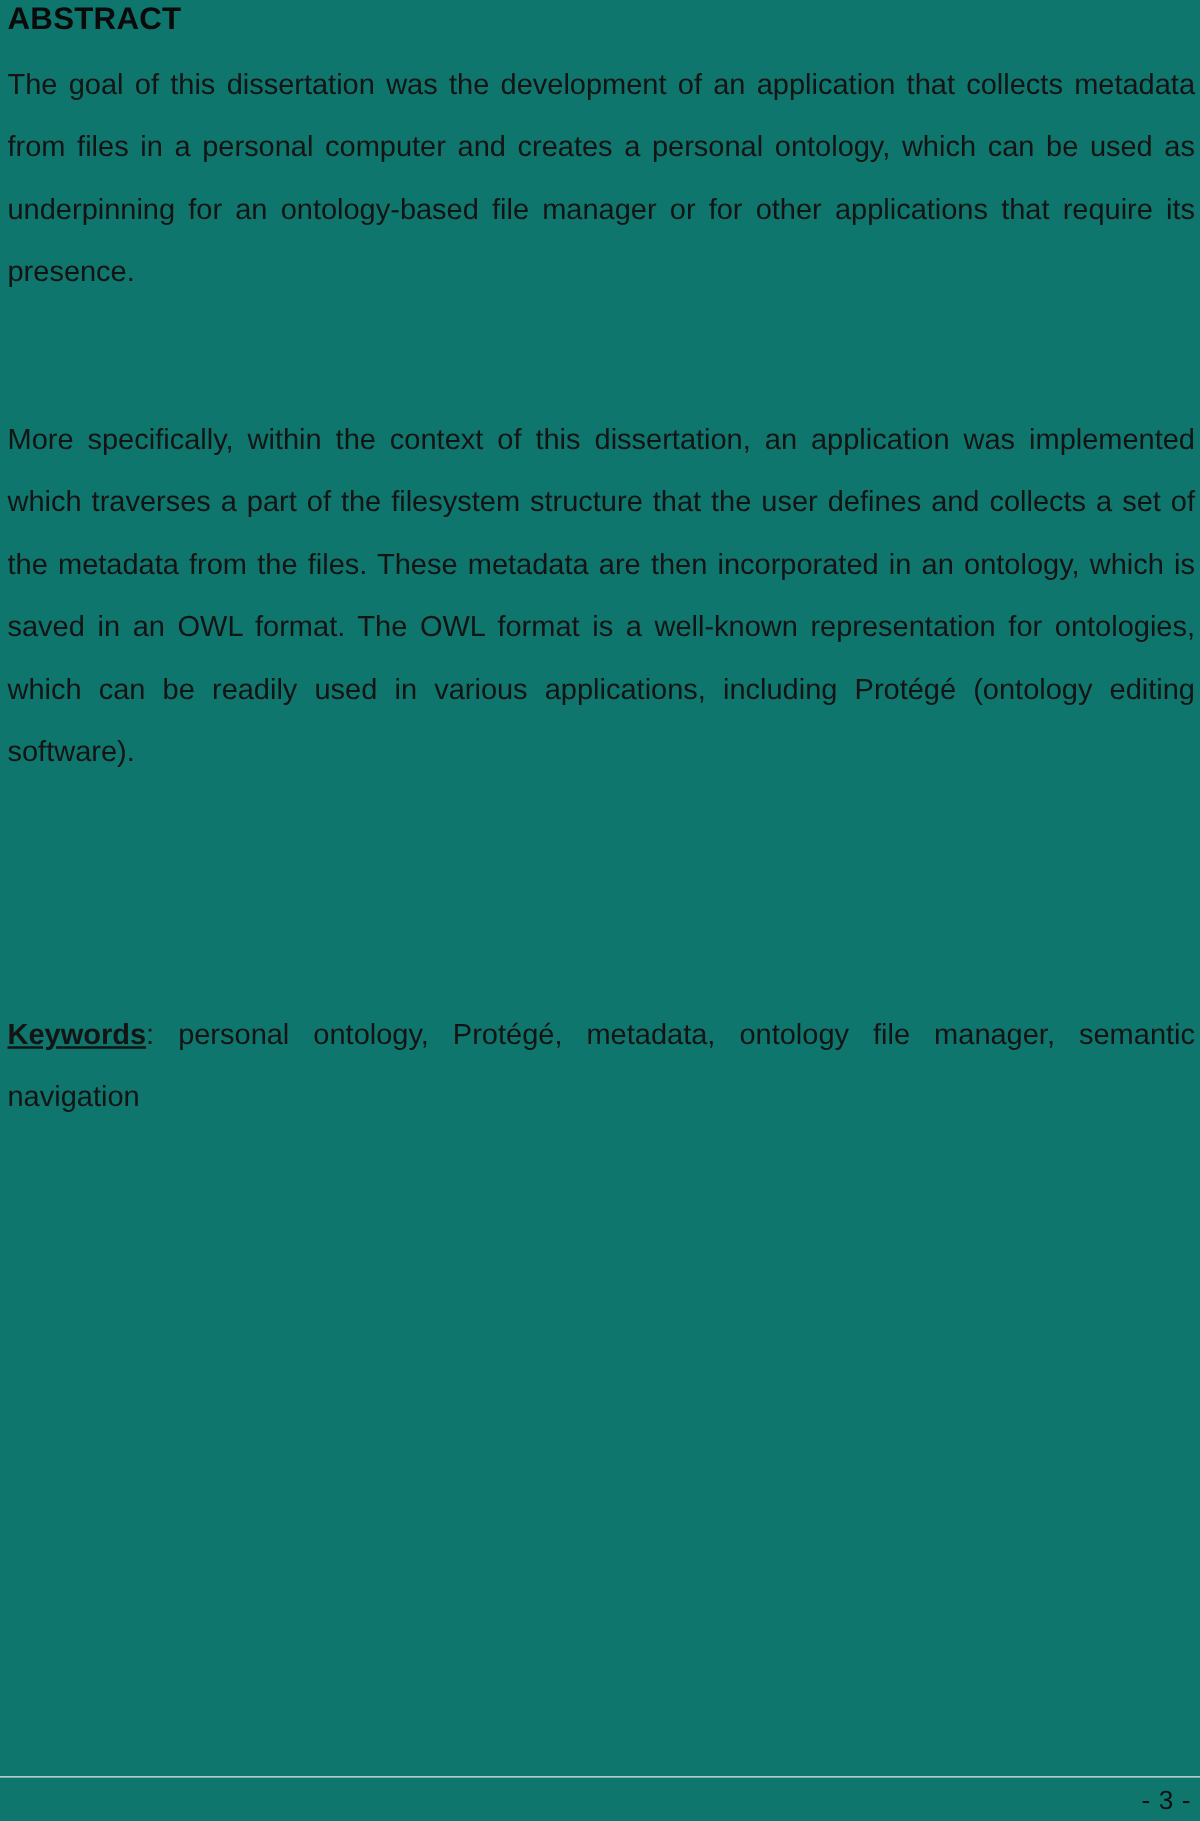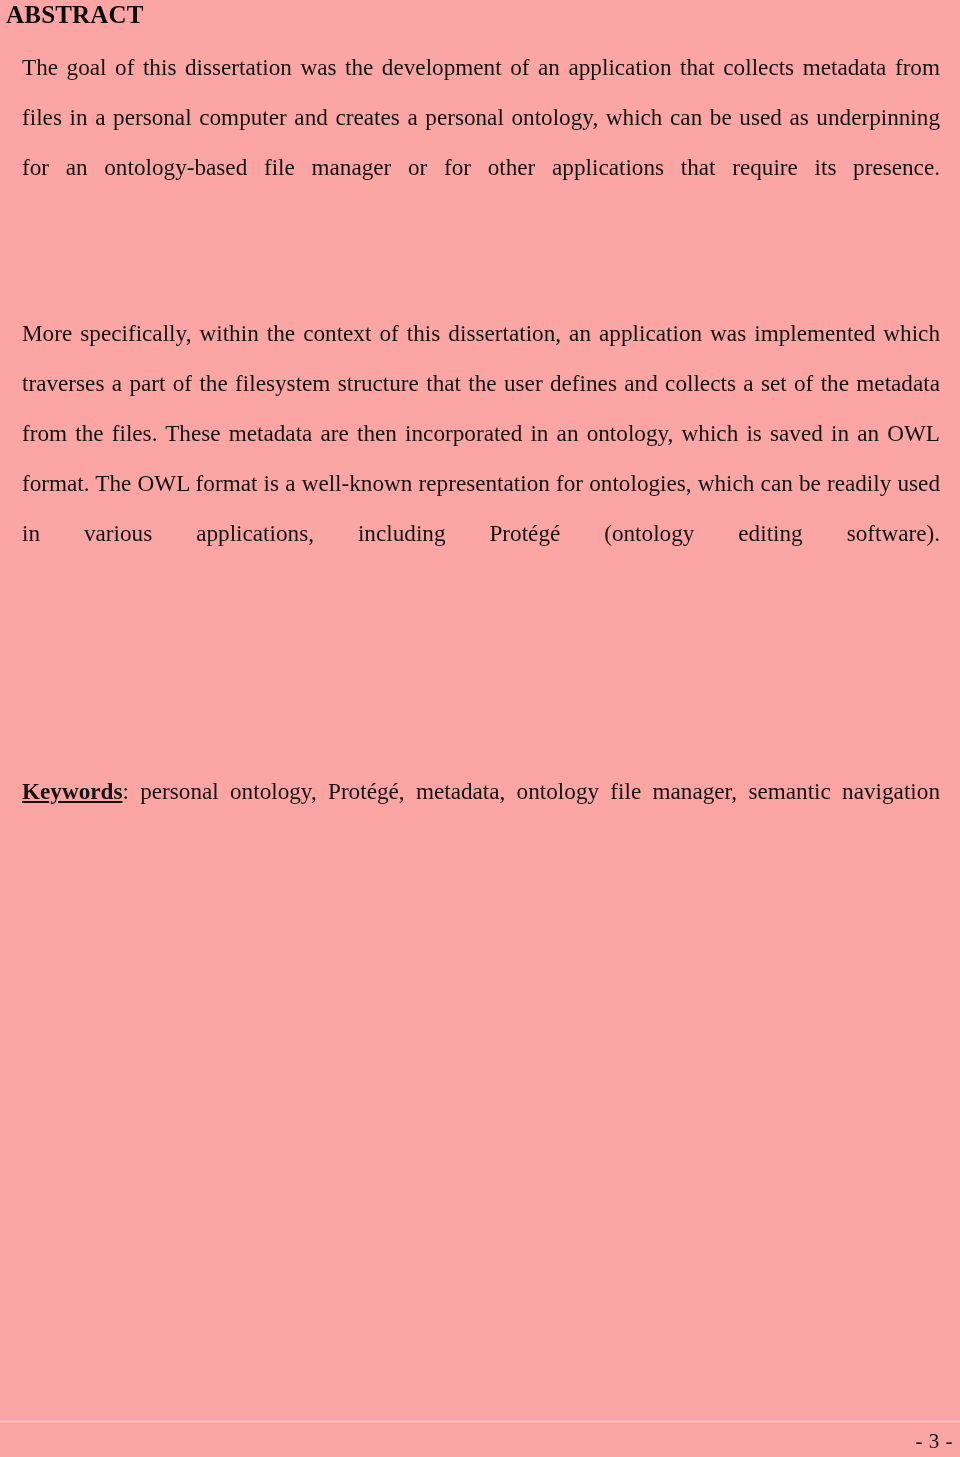--- a/index.html
+++ b/index.html
@@ -5,23 +5,23 @@
   html, body {
     margin: 0;
     padding: 0;
     background: #ffffff;
   }
 
   .page {
     position: relative;
     width: 960px;
     height: 1457px;
-    background: #fca5a5;
+    background: #0f766e;
     overflow: hidden;
-    font-family: Liberation Serif, serif;
+    font-family: Liberation Sans, sans-serif;
     color: #0d0d0d;
     box-sizing: border-box;
   }
 
   .content {
     position: absolute;
     left: 6px;
     top: 0px;
     width: 950px;
   }
@@ -35,21 +35,21 @@
     margin: 0 0 12px 0;
     color: #0a0a0a;
   }
 
   
   .para {
     font-size: 23.2px;
     line-height: 50px;
     text-align: justify;
     text-justify: inter-word;
-    margin: 16px;
+    margin: 0;
     color: #141414;
     -webkit-hyphens: none;
     hyphens: none;
   }
 
   .para-1 { margin-top: 2px; }
 
   
   .para::after {
     content: "";
@@ -58,21 +58,21 @@
   }
 
   .gap-para   { height: 34px; }
   .gap-keywords { height: 92px; }
 
   
   .keywords {
     font-size: 23.2px;
     line-height: 50px;
     text-align: justify;
-    margin: 16px;
+    margin: 0;
     color: #141414;
   }
   .keywords::after {
     content: "";
     display: inline-block;
     width: 100%;
   }
   .keywords-label {
     font-weight: bold;
     text-decoration: underline;

